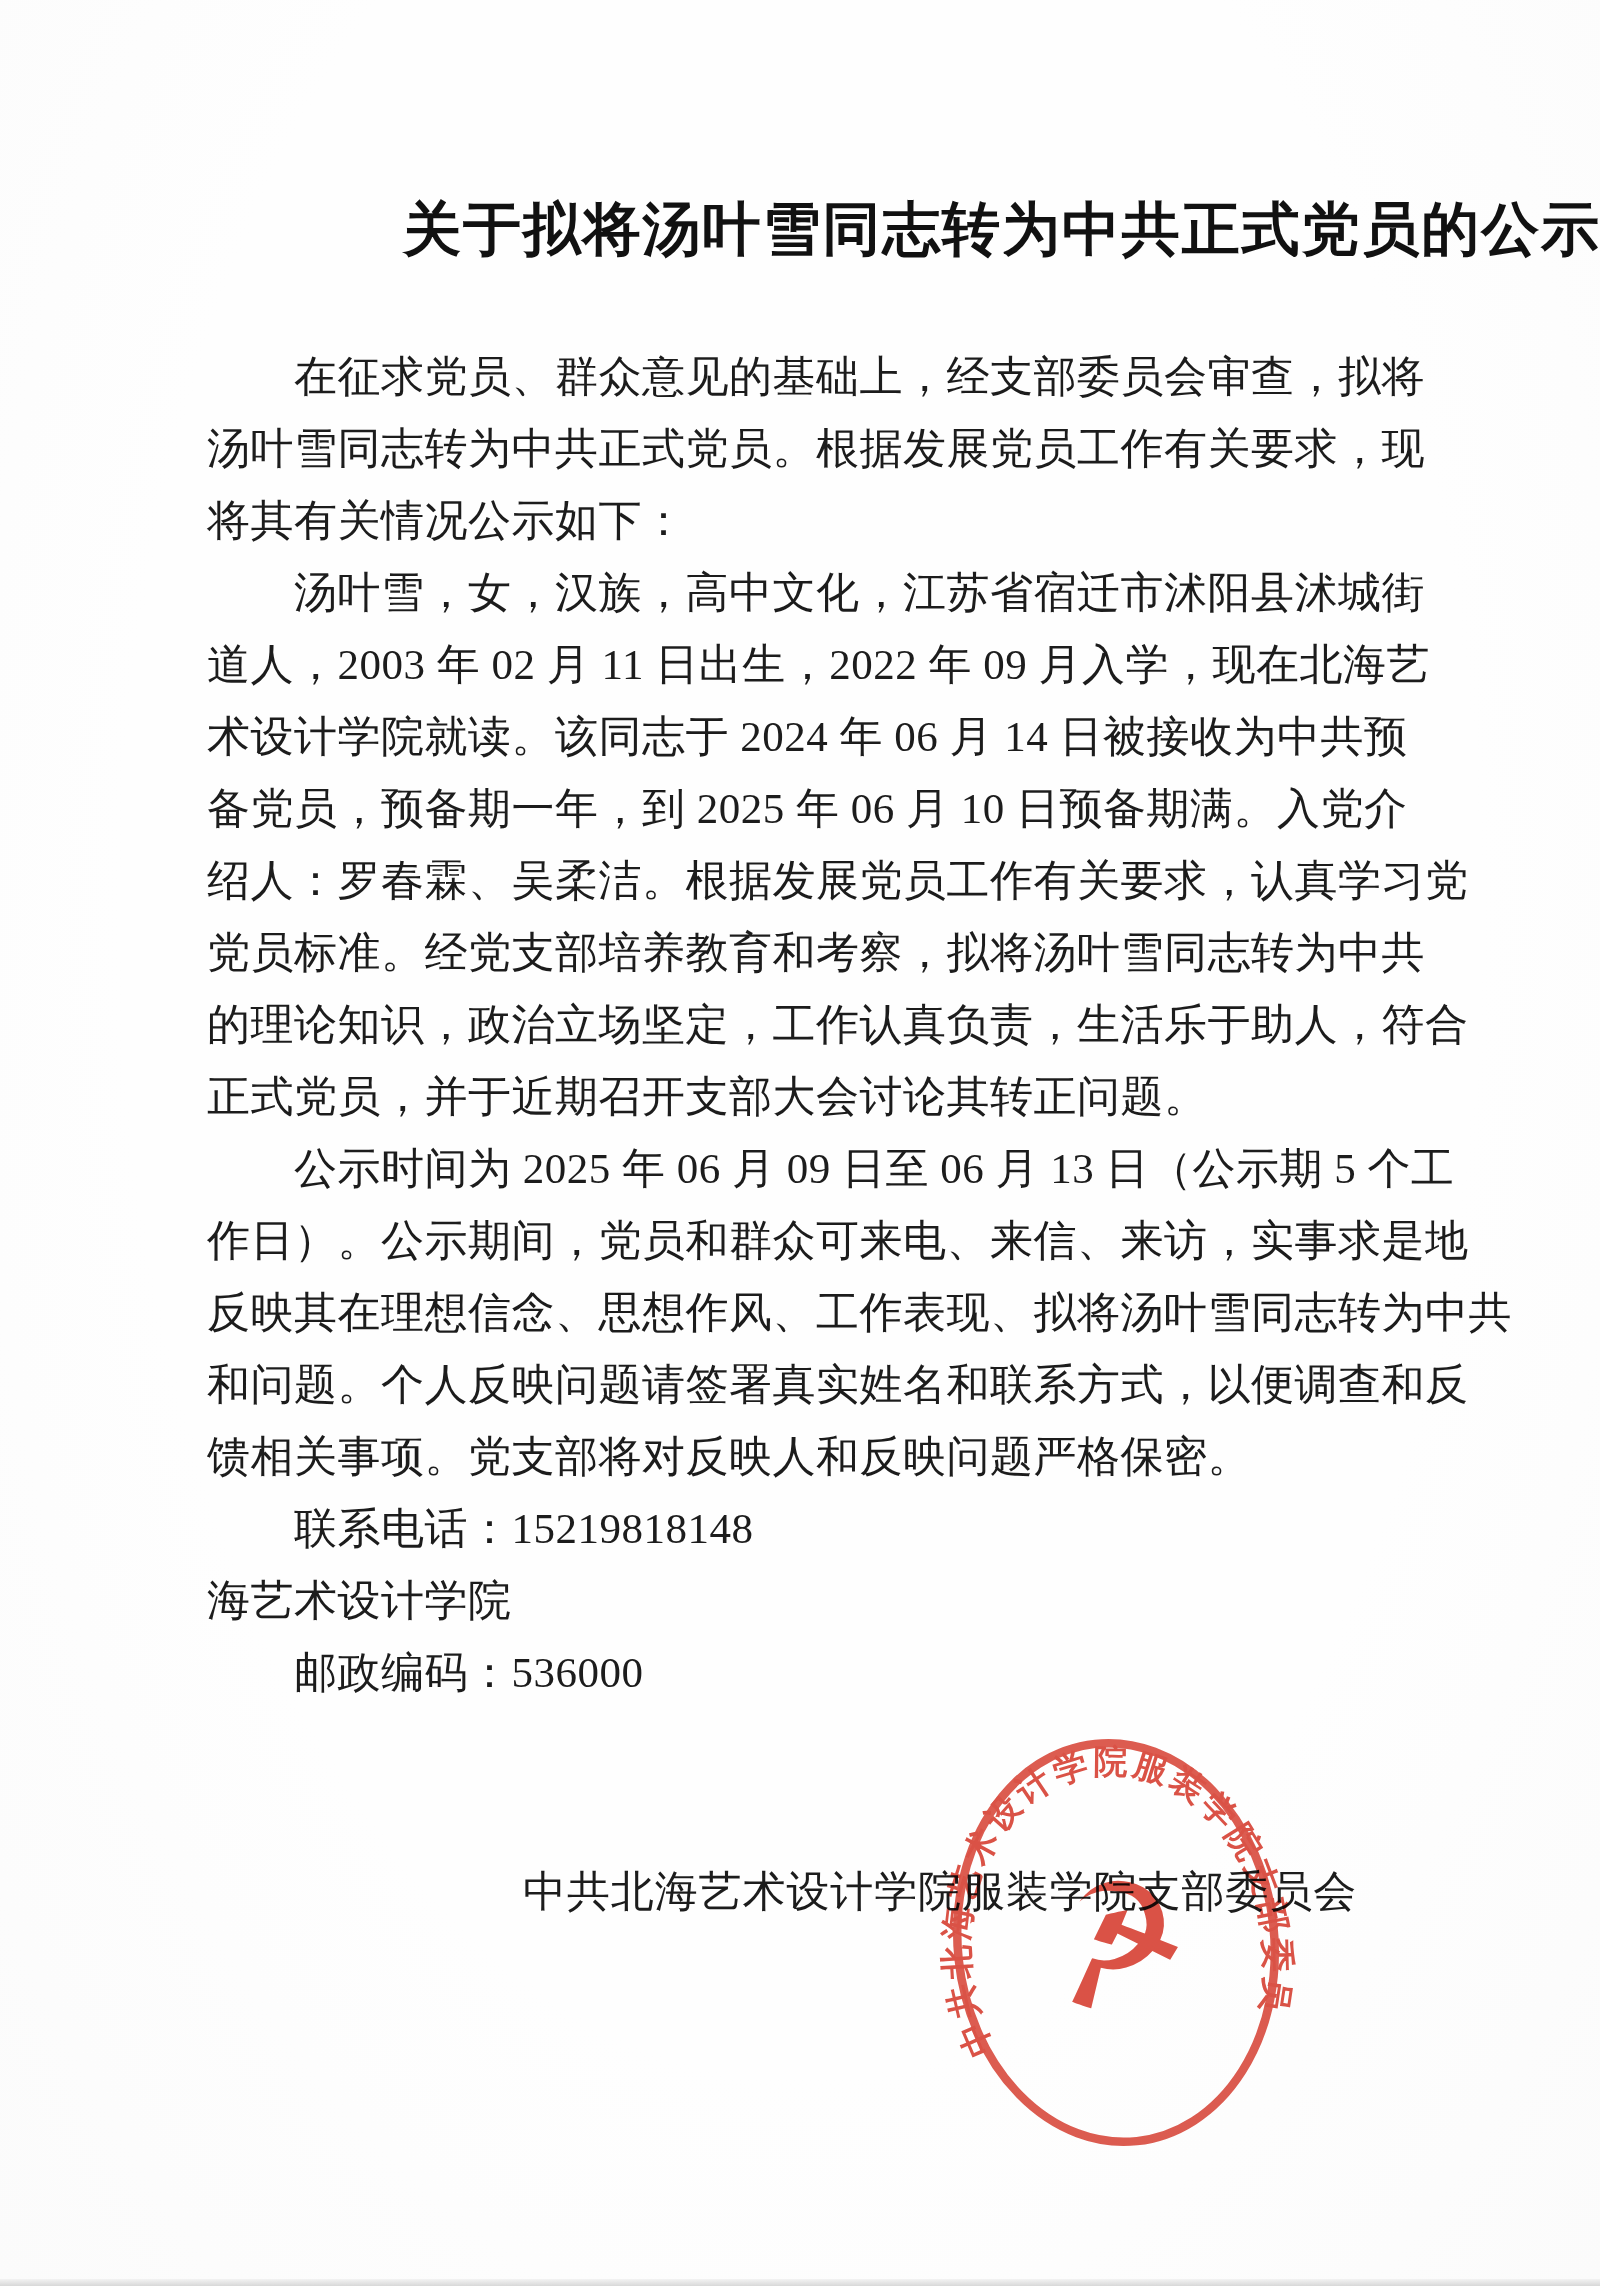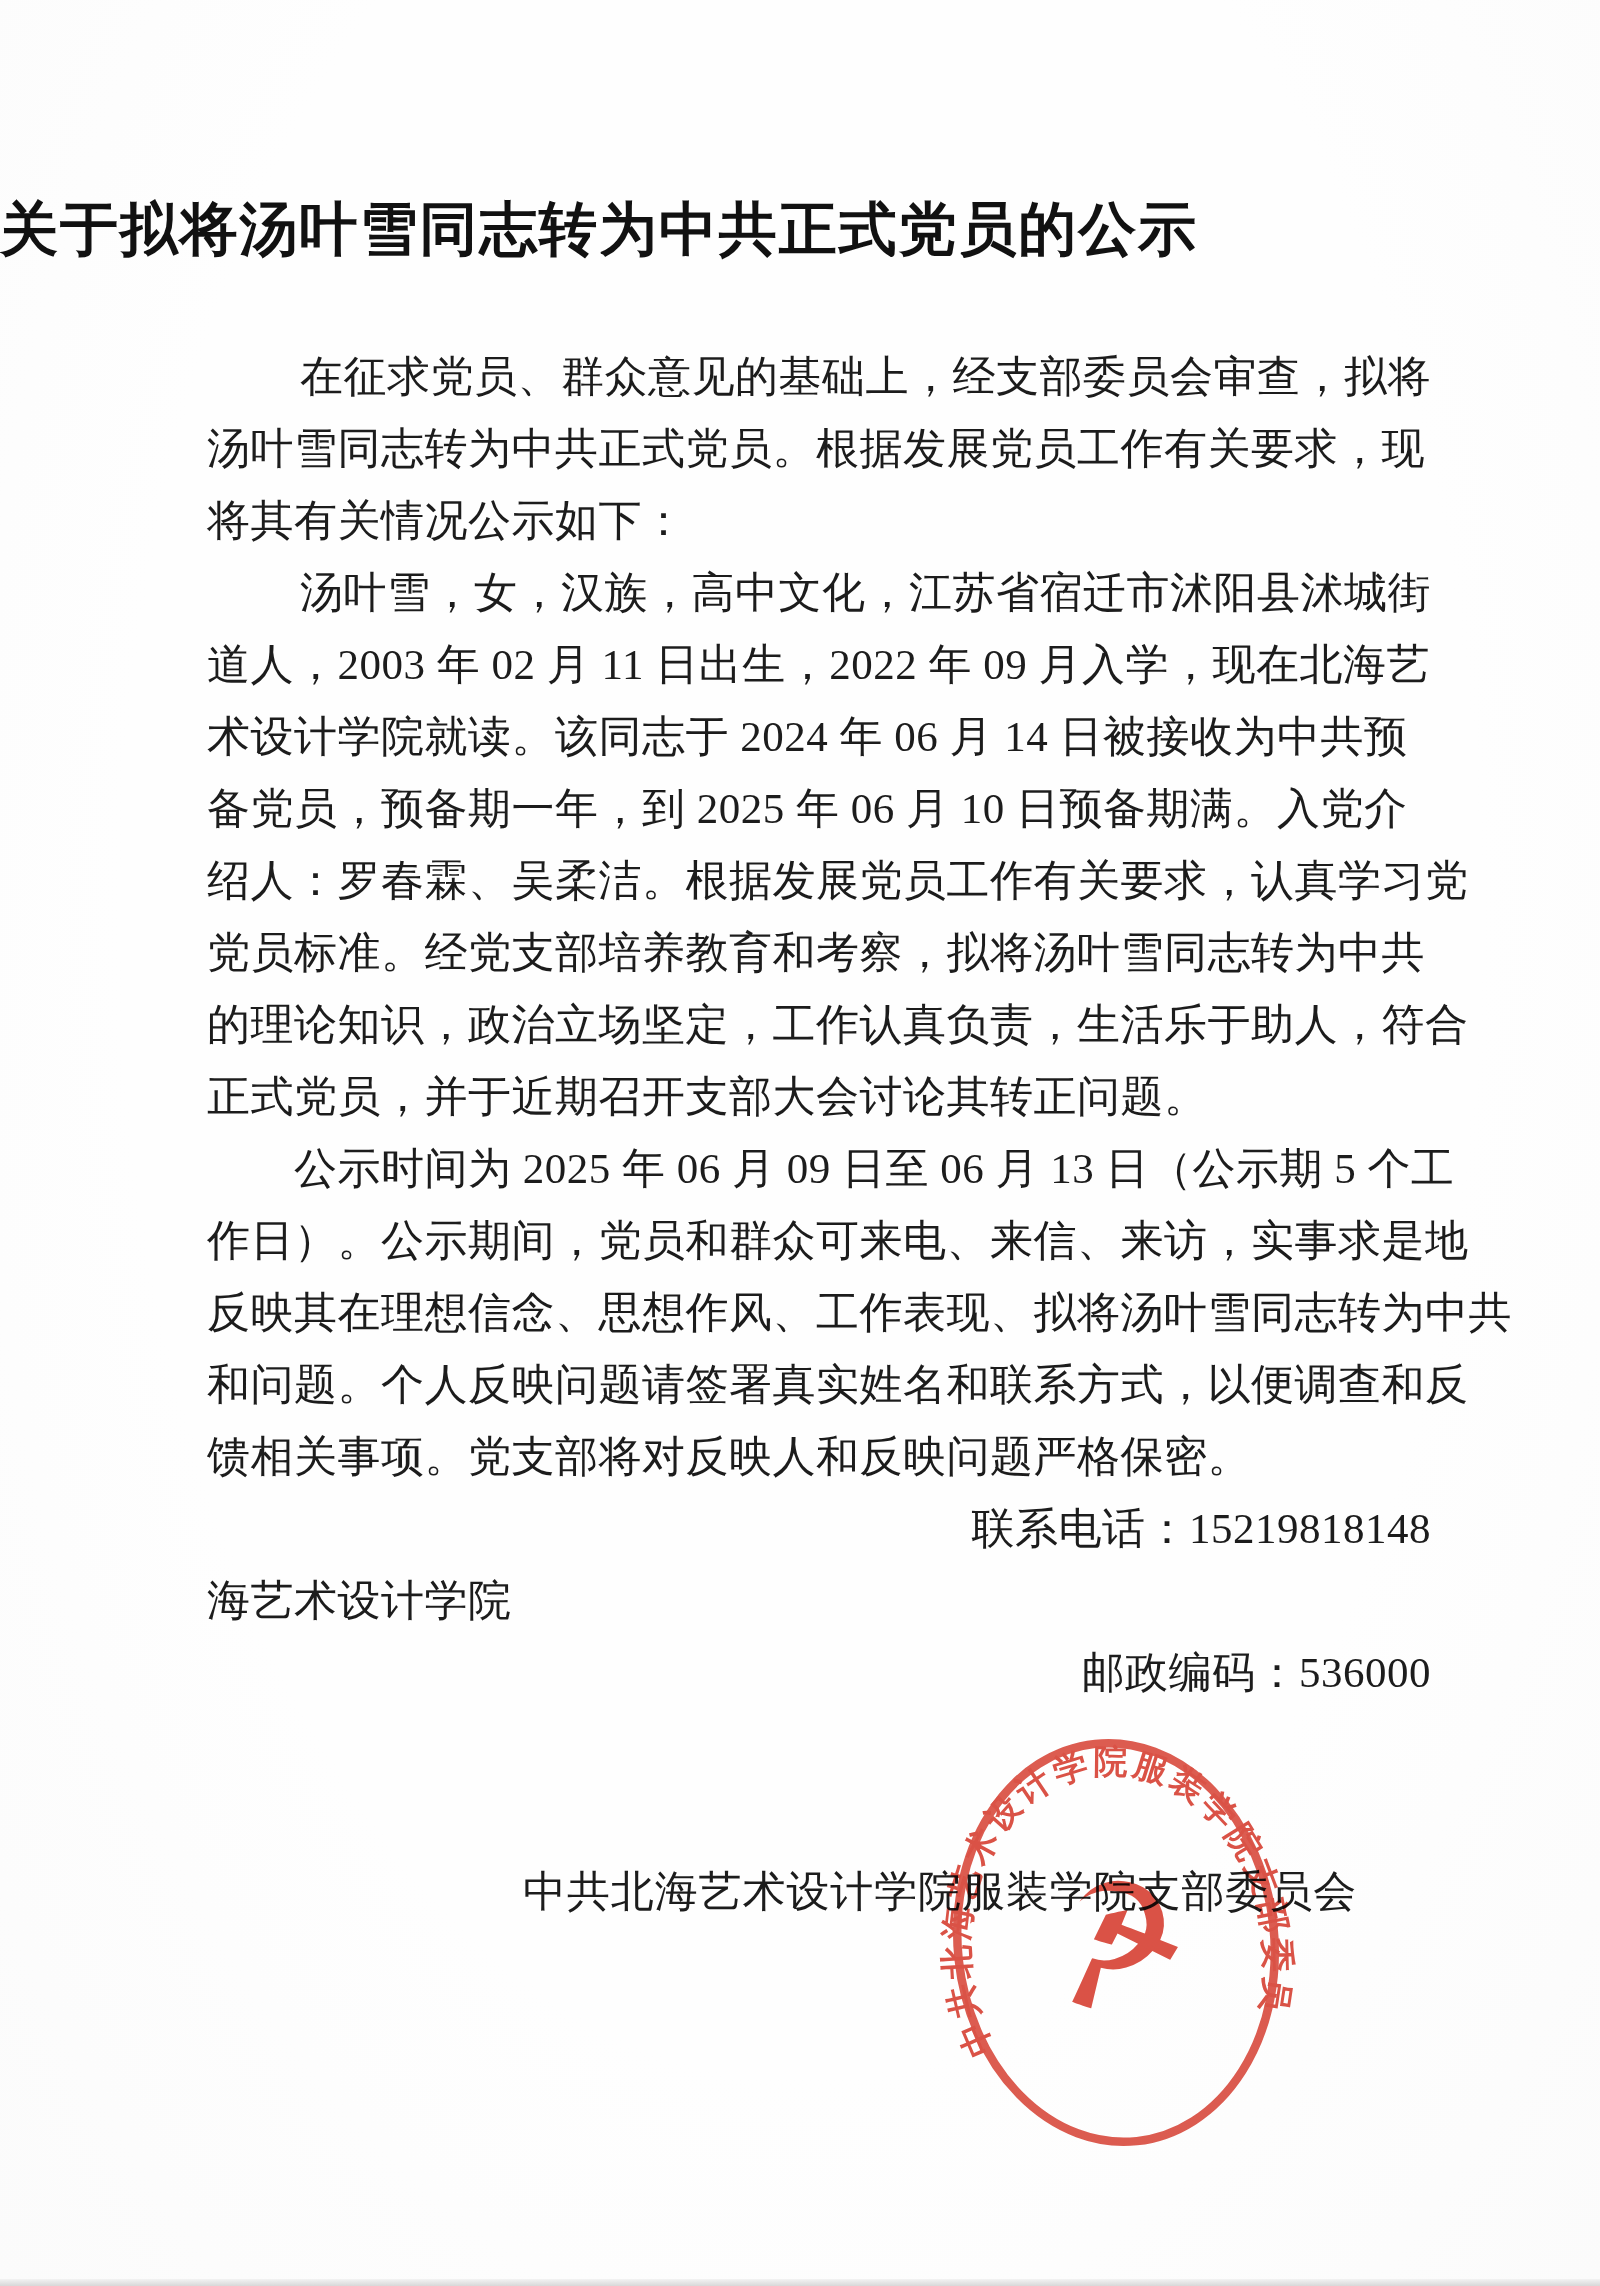--- a/index.html
+++ b/index.html
@@ -12,41 +12,41 @@
   }
   .paper{
     position:absolute;inset:0;
     background:
       radial-gradient(ellipse at 50% 40%, #fefefe 60%, #fbfbfb 100%);
     color:#191919;
   }
   .title{
     position:absolute;
     top:191px;left:0;width:1601px;
-    text-align:left;
+    text-align:right;
     font-family:"Liberation Sans","DejaVu Sans",sans-serif;
     font-weight:bold;
     font-size:58px;
     letter-spacing:1.9px;
     color:#111;
     white-space:nowrap;
   }
   .body-block{
     position:absolute;
     top:341px;left:207px;width:1224px;
   }
   .line{
     height:72px;
     line-height:72px;
     font-size:43px;
     color:#1c1c1c;
     white-space:nowrap;
     letter-spacing:0.5px;
   }
-  .line.indent{ text-indent:87px;text-align:right; }
+  .line.indent{ text-indent:87px; }
   .signature{
     position:absolute;
     top:1859px;left:523px;
     font-size:43px;
     line-height:66px;
     color:#1c1c1c;
     white-space:nowrap;
     letter-spacing:0.9px;
   }
   .sig-date{

